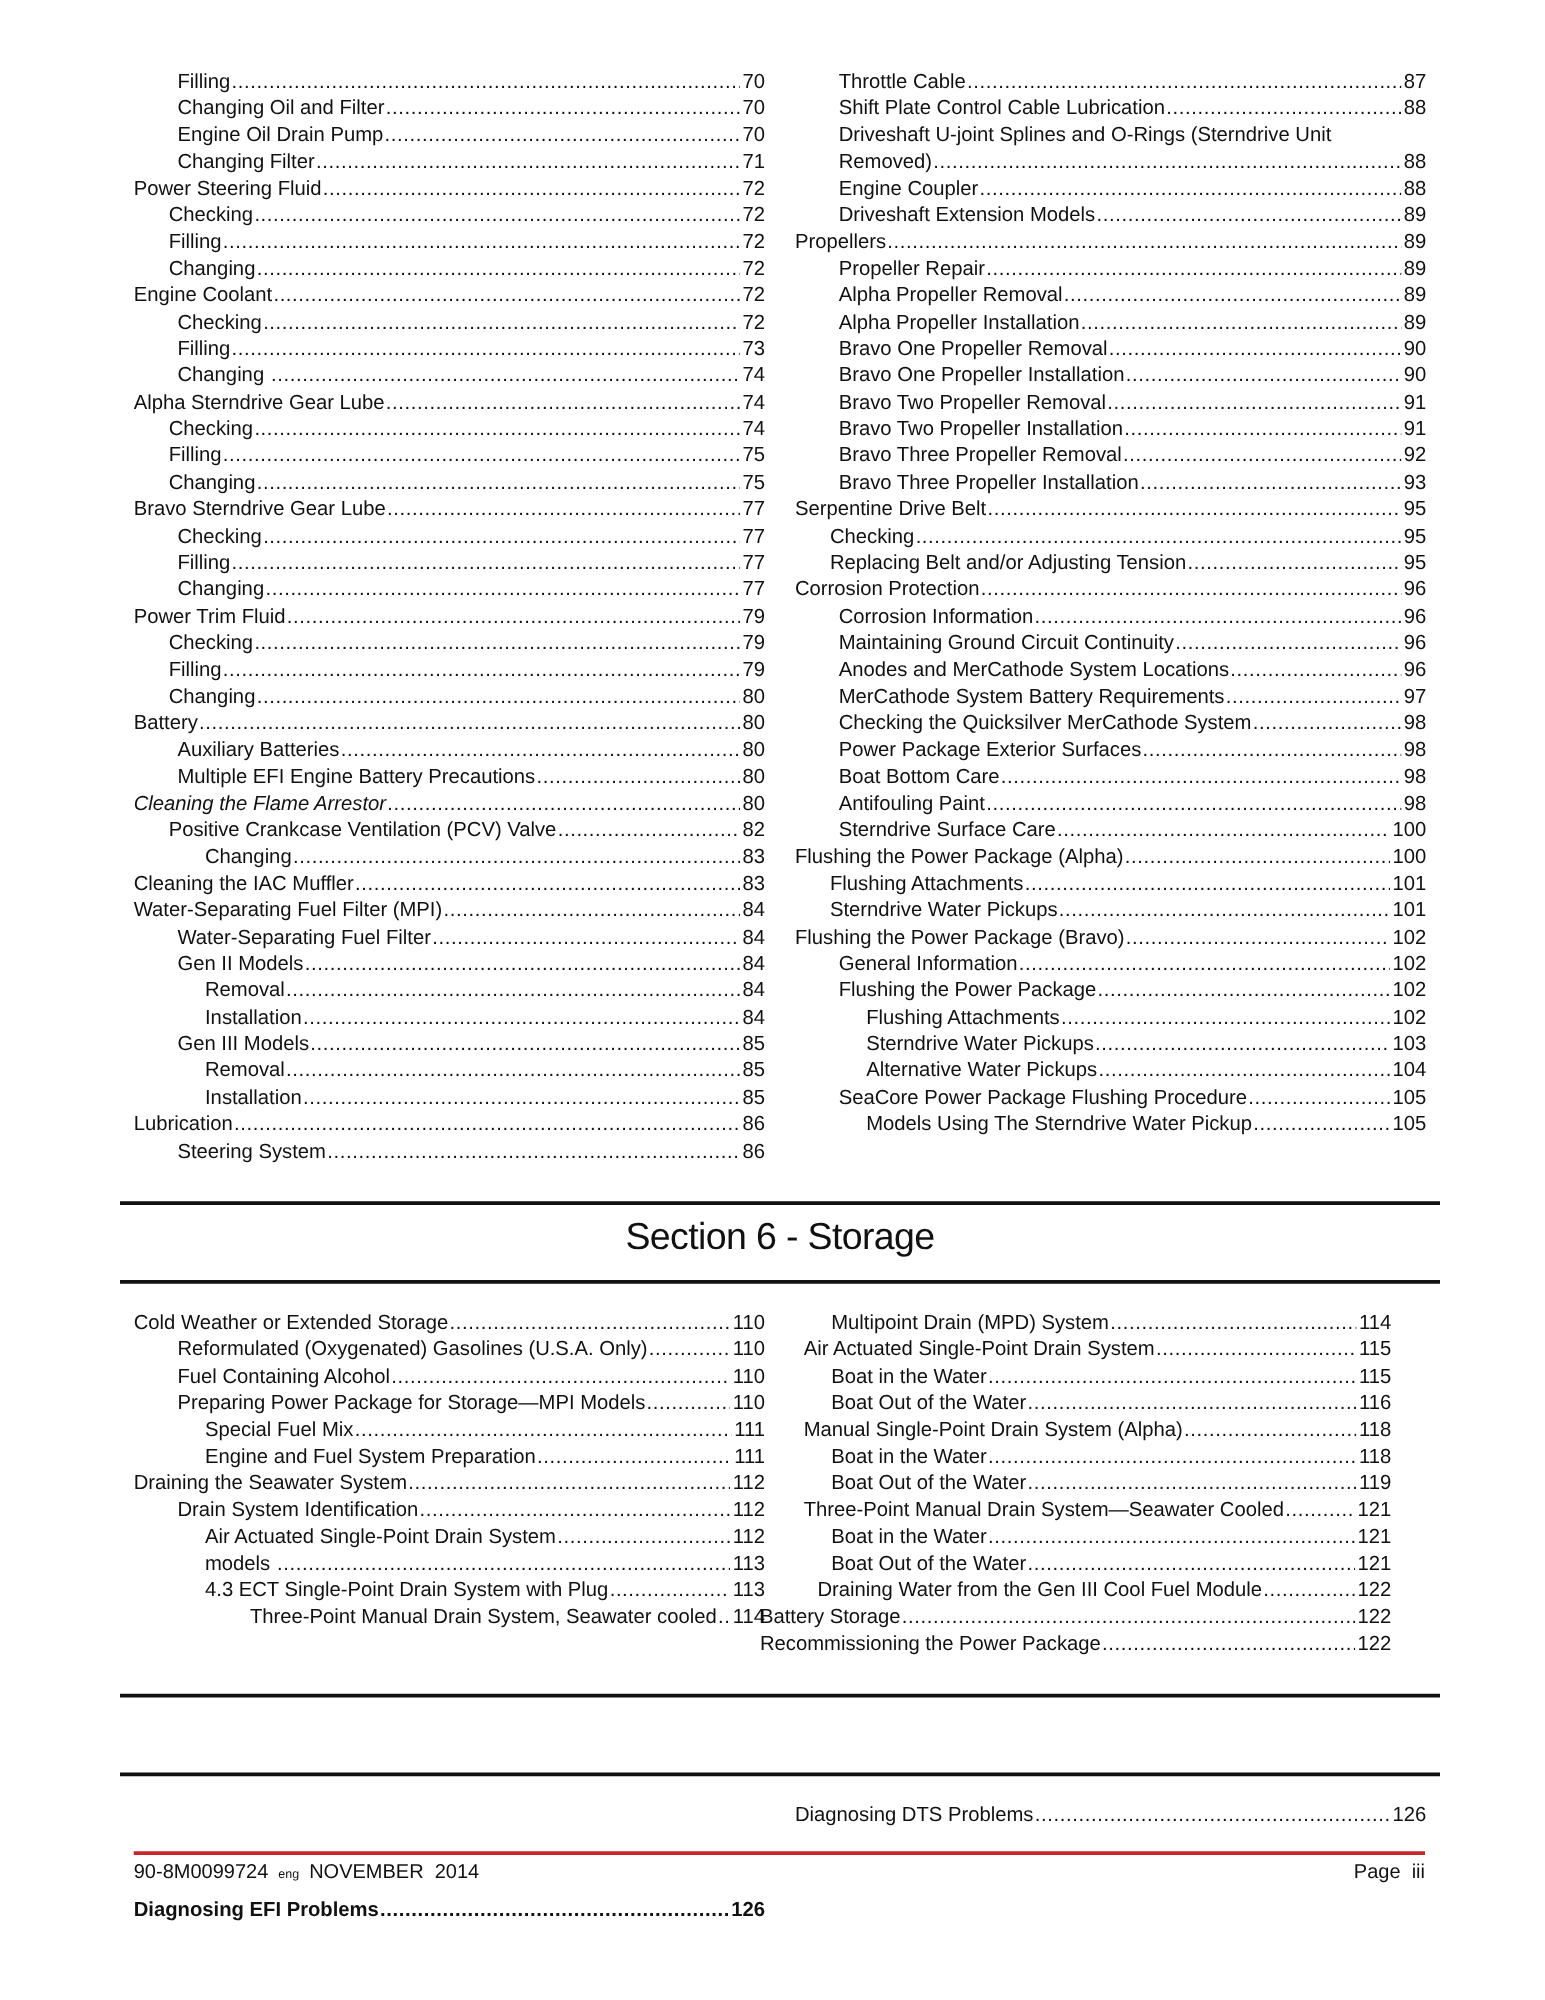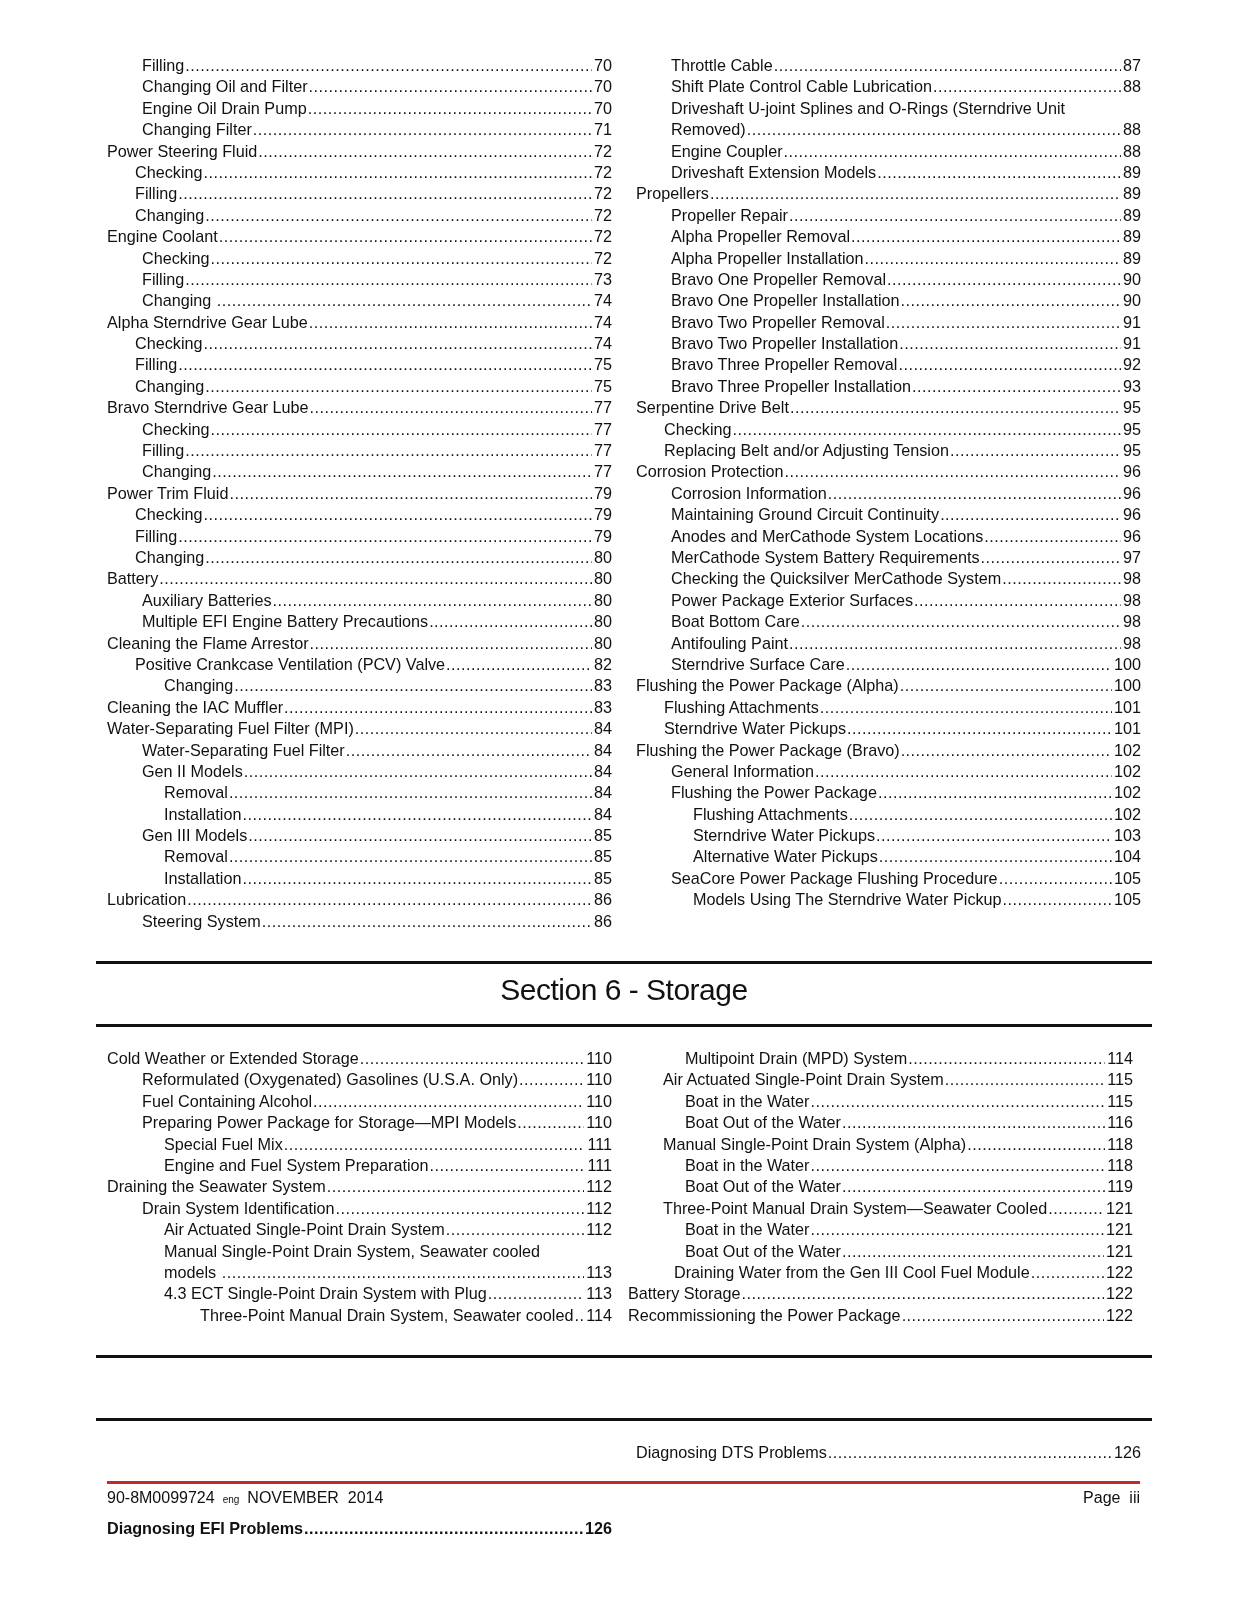--- a/index.html
+++ b/index.html
@@ -158,21 +158,21 @@
         <span class="t" style="white-space: pre;">Auxiliary Batteries</span>
         <span class="dots"></span>
         <span class="p">80</span>
       </div>
       <div class="entry l1b">
         <span class="t" style="white-space: pre;">Multiple EFI Engine Battery Precautions</span>
         <span class="dots"></span>
         <span class="p">80</span>
       </div>
       <div class="entry l0">
-        <span class="t" style="white-space: pre;">Cleaning the Flame Arrestor</span>
+        <span class="t" style="white-space: pre; font-style: italic;">Cleaning the Flame Arrestor</span>
         <span class="dots"></span>
         <span class="p">80</span>
       </div>
       <div class="entry l1">
         <span class="t" style="white-space: pre;">Positive Crankcase Ventilation (PCV) Valve</span>
         <span class="dots"></span>
         <span class="p">82</span>
       </div>
       <div class="entry l2">
         <span class="t" style="white-space: pre;">Changing</span>
@@ -482,41 +482,38 @@
         <span class="t" style="white-space: pre;">Drain System Identification</span>
         <span class="dots"></span>
         <span class="p">112</span>
       </div>
       <div class="entry l2">
         <span class="t" style="white-space: pre;">Air Actuated Single-Point Drain System</span>
         <span class="dots"></span>
         <span class="p">112</span>
       </div>
       <div class="entry wrap l2">
-        <div class="wrapline">
-          <span class="t">Manual Single-Point Drain System, Seawater cooled</span>
-        </div>
         <div class="entry">
           <span class="t" style="white-space: pre;">models </span>
           <span class="dots"></span>
           <span class="p">113</span>
         </div>
       </div>
       <div class="entry l2">
         <span class="t" style="white-space: pre;">4.3 ECT Single-Point Drain System with Plug</span>
         <span class="dots"></span>
         <span class="p">113</span>
       </div>
       <div class="entry l2">
         <span class="t" style="white-space: pre; margin-left: 36px;">Three-Point Manual Drain System, Seawater cooled</span>
         <span class="dots"></span>
         <span class="p">114</span>
       </div>
     </div>
-  <div class="col" id="s6-right" style="left:628px; top:1048px;">
+  <div class="col" id="s6-right" style="left:608px; top:1048px;">
       <div class="entry l2">
         <span class="t" style="white-space: pre;">Multipoint Drain (MPD) System</span>
         <span class="dots"></span>
         <span class="p">114</span>
       </div>
       <div class="entry l1b">
         <span class="t" style="white-space: pre;">Air Actuated Single-Point Drain System</span>
         <span class="dots"></span>
         <span class="p">115</span>
       </div>

